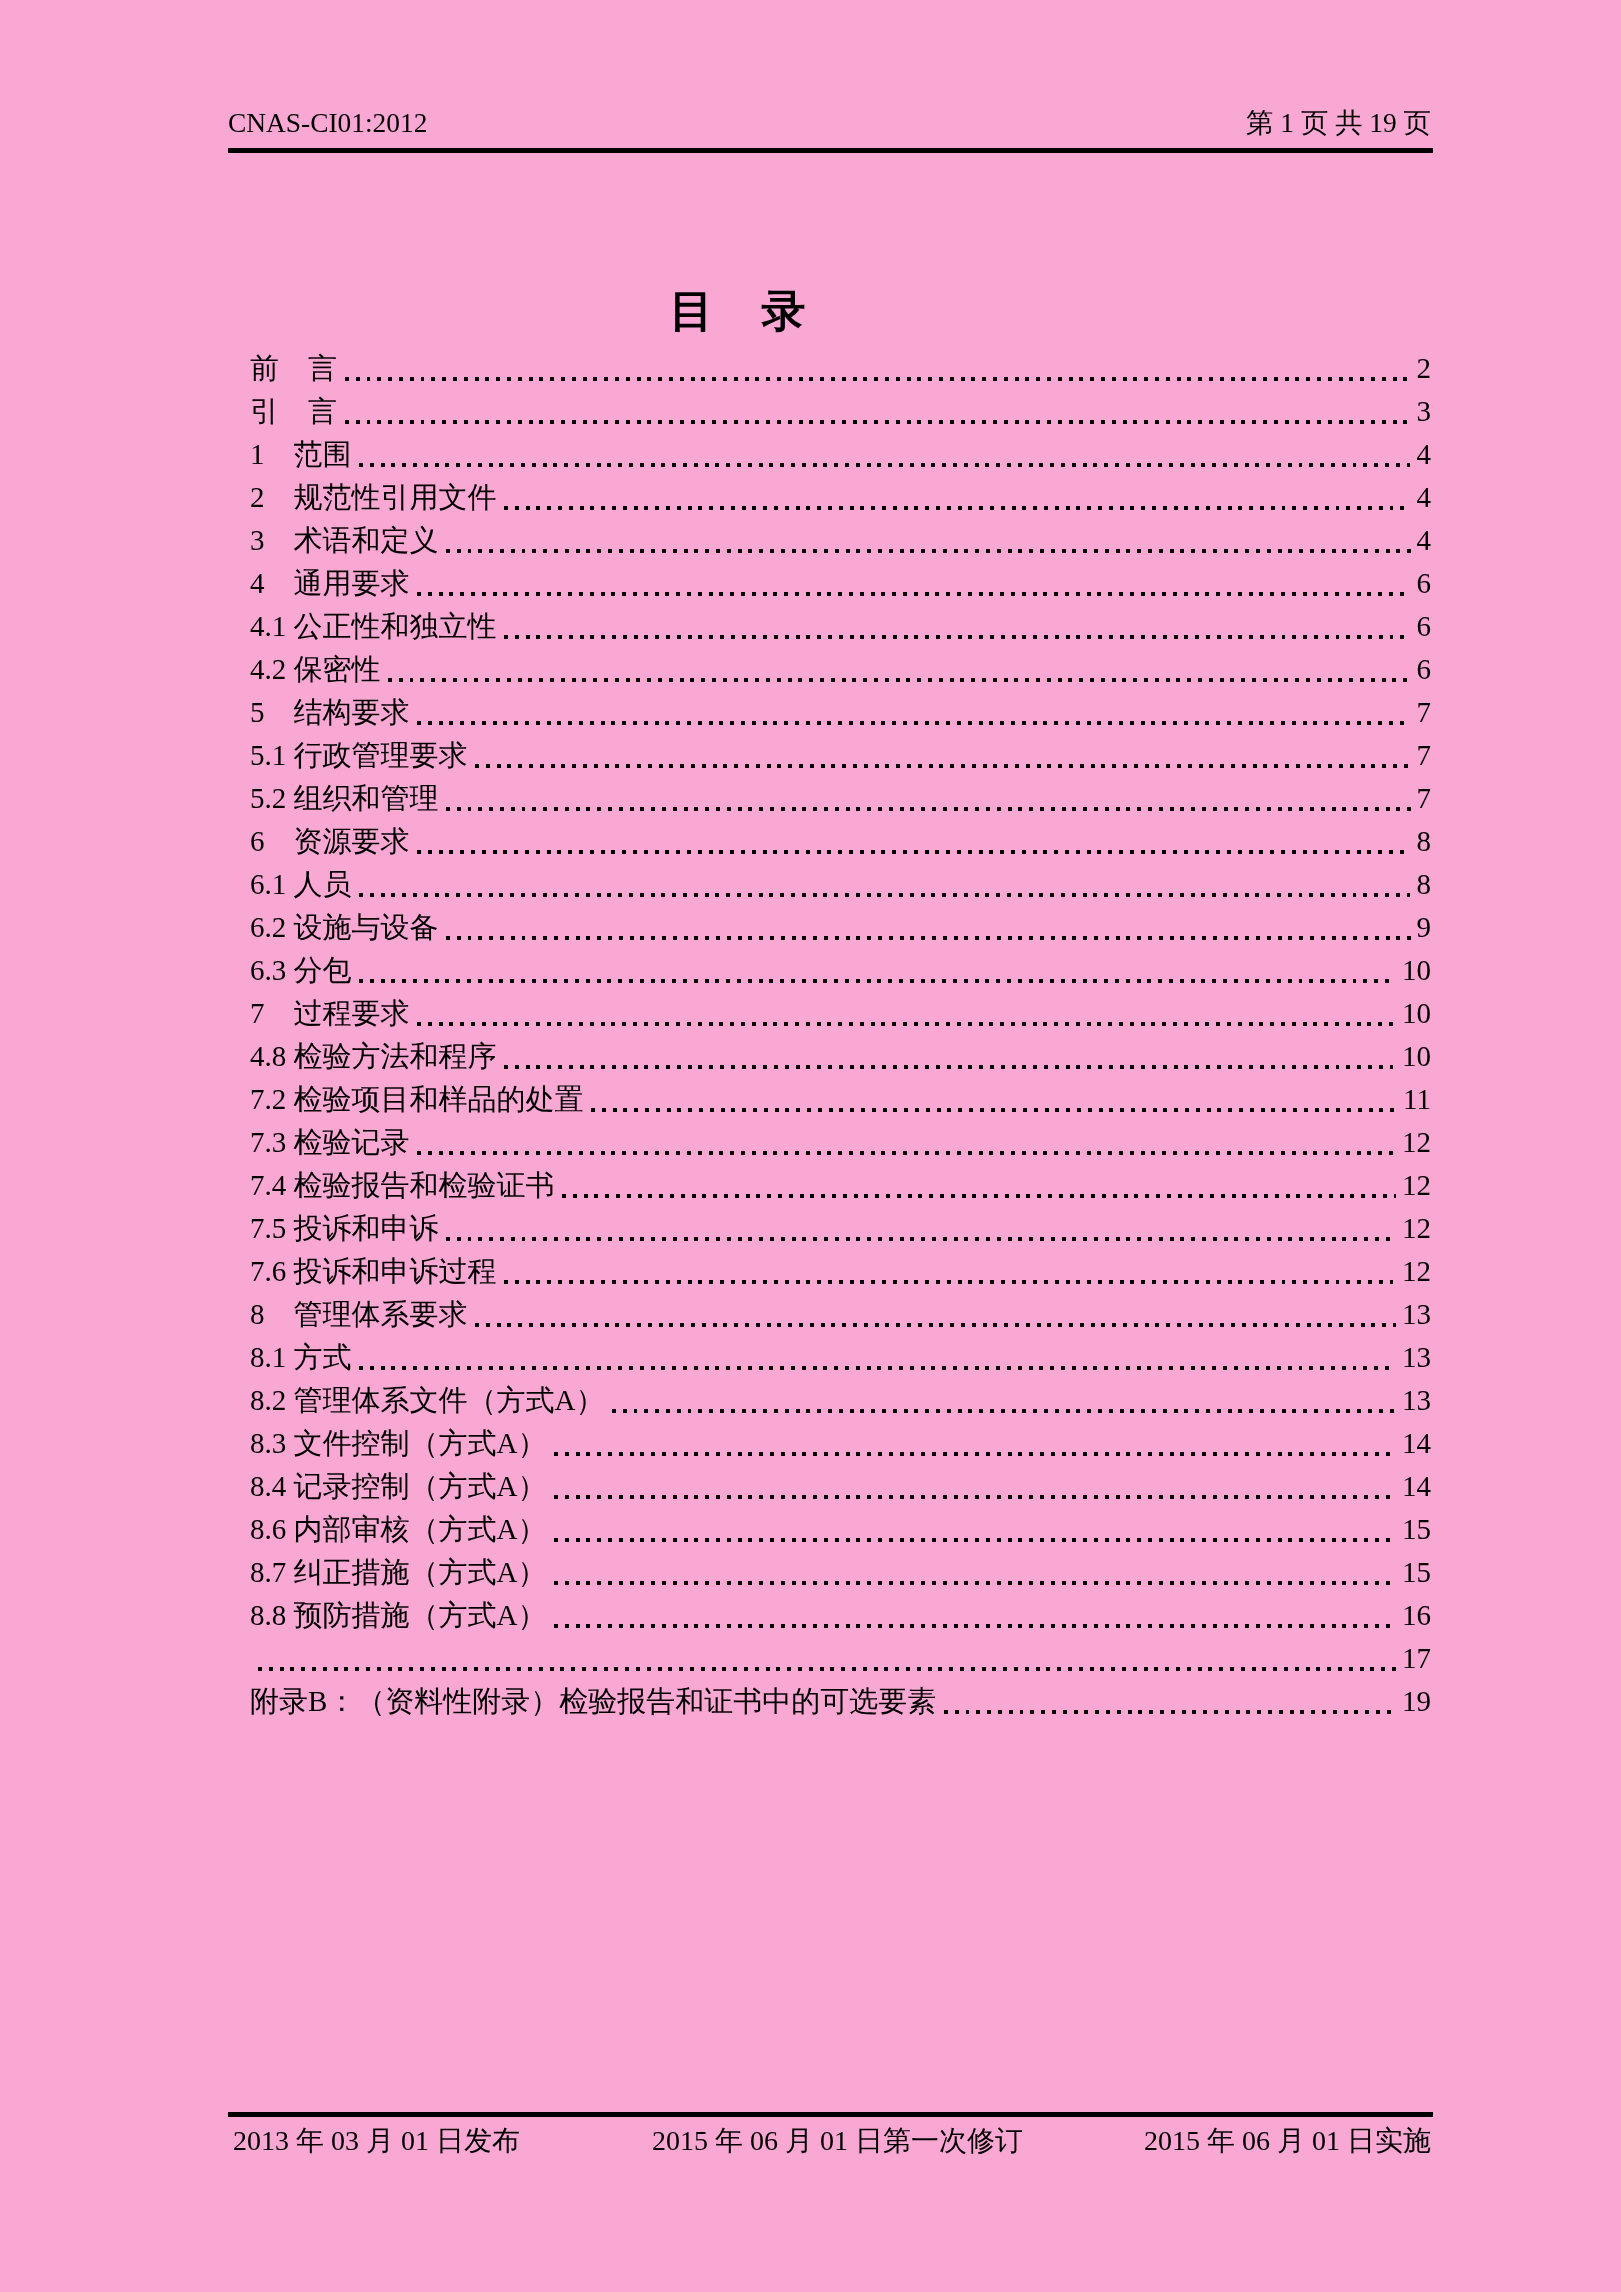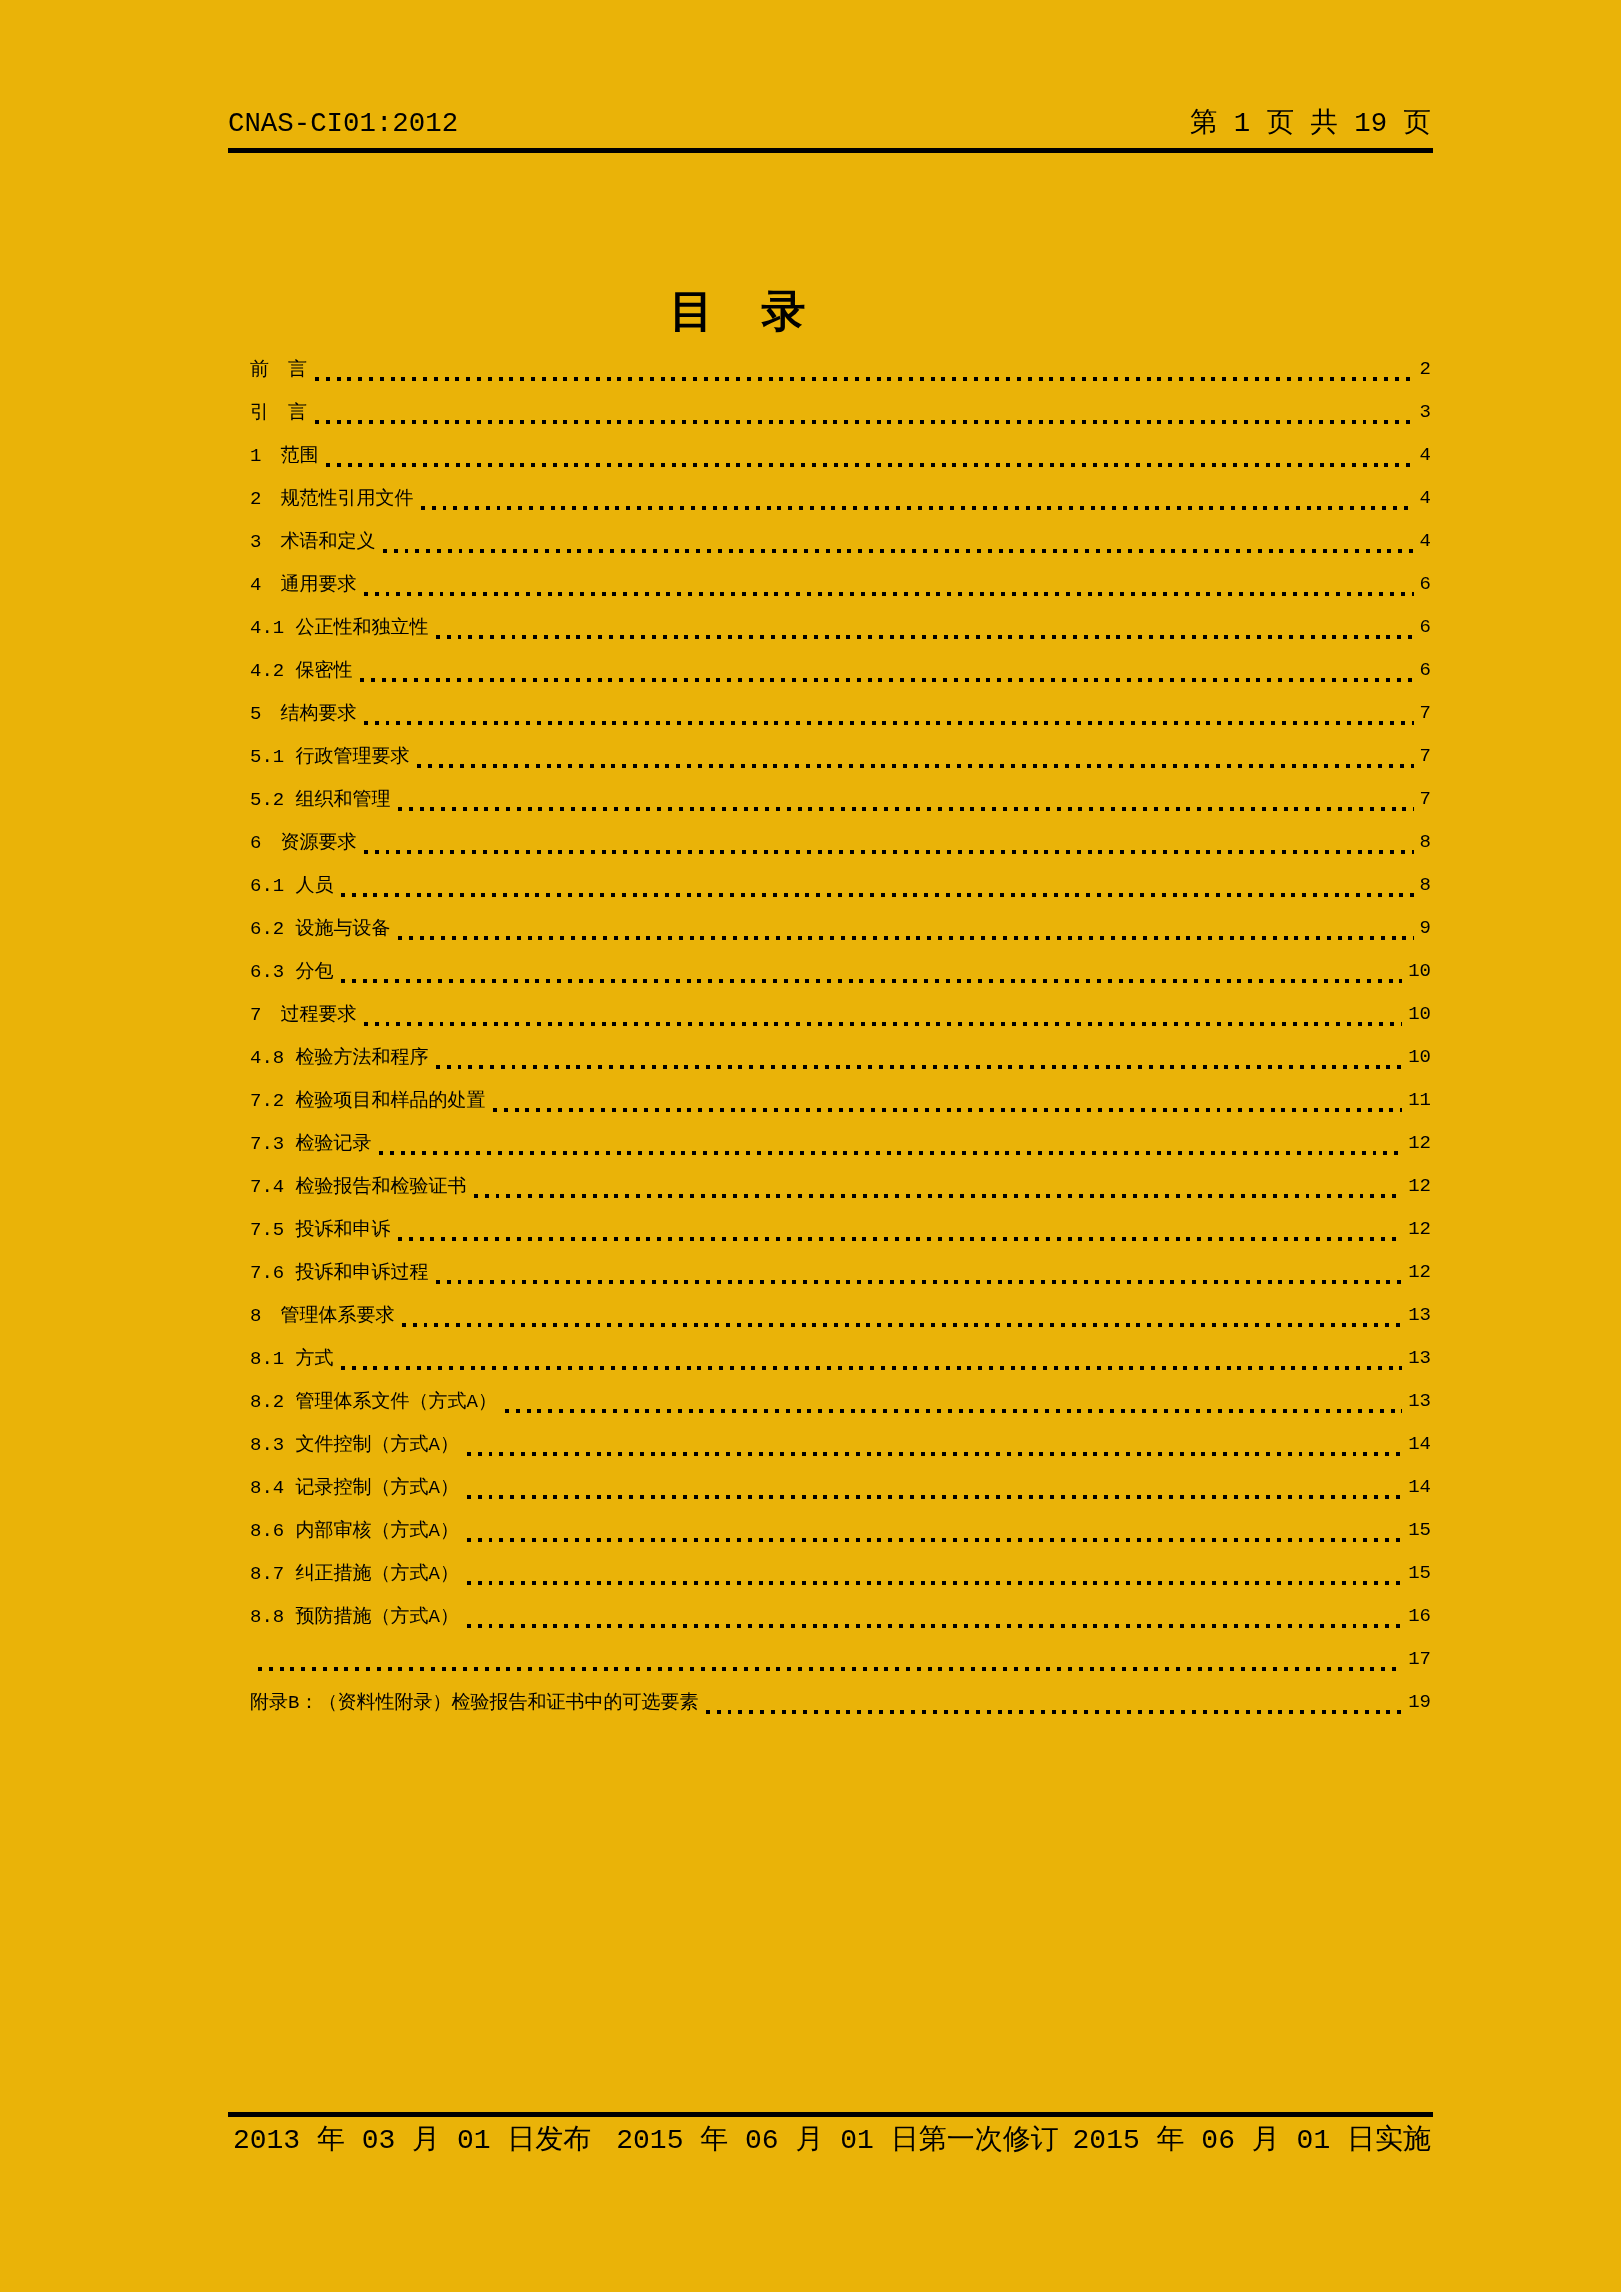--- a/index.html
+++ b/index.html
@@ -4,22 +4,22 @@
 <style>
   html, body {
     margin: 0;
     padding: 0;
     background: #e8e8e8;
   }
   .page {
     position: relative;
     width: 1621px;
     height: 2293px;
-    background: #eab308;
-    font-family: Liberation Mono, monospace;
+    background: #f9a8d4;
+    font-family: Liberation Serif, serif;
     color: #000000;
     overflow: hidden;
   }
   
   .header {
     position: absolute;
     left: 228px;
     top: 104px;
     width: 1203px;
     display: flex;
@@ -46,21 +46,21 @@
     font-size: 44px;
     font-weight: bold;
     letter-spacing: 2px;
   }
   
   .toc {
     position: absolute;
     left: 250px;
     top: 347px;
     width: 1181px;
-    font-size: 19px;
+    font-size: 29px;
   }
   .toc-row {
     display: flex;
     align-items: center;
     height: 43px;
     white-space: nowrap;
   }
   .toc-label {
     flex: 0 0 auto;
   }

